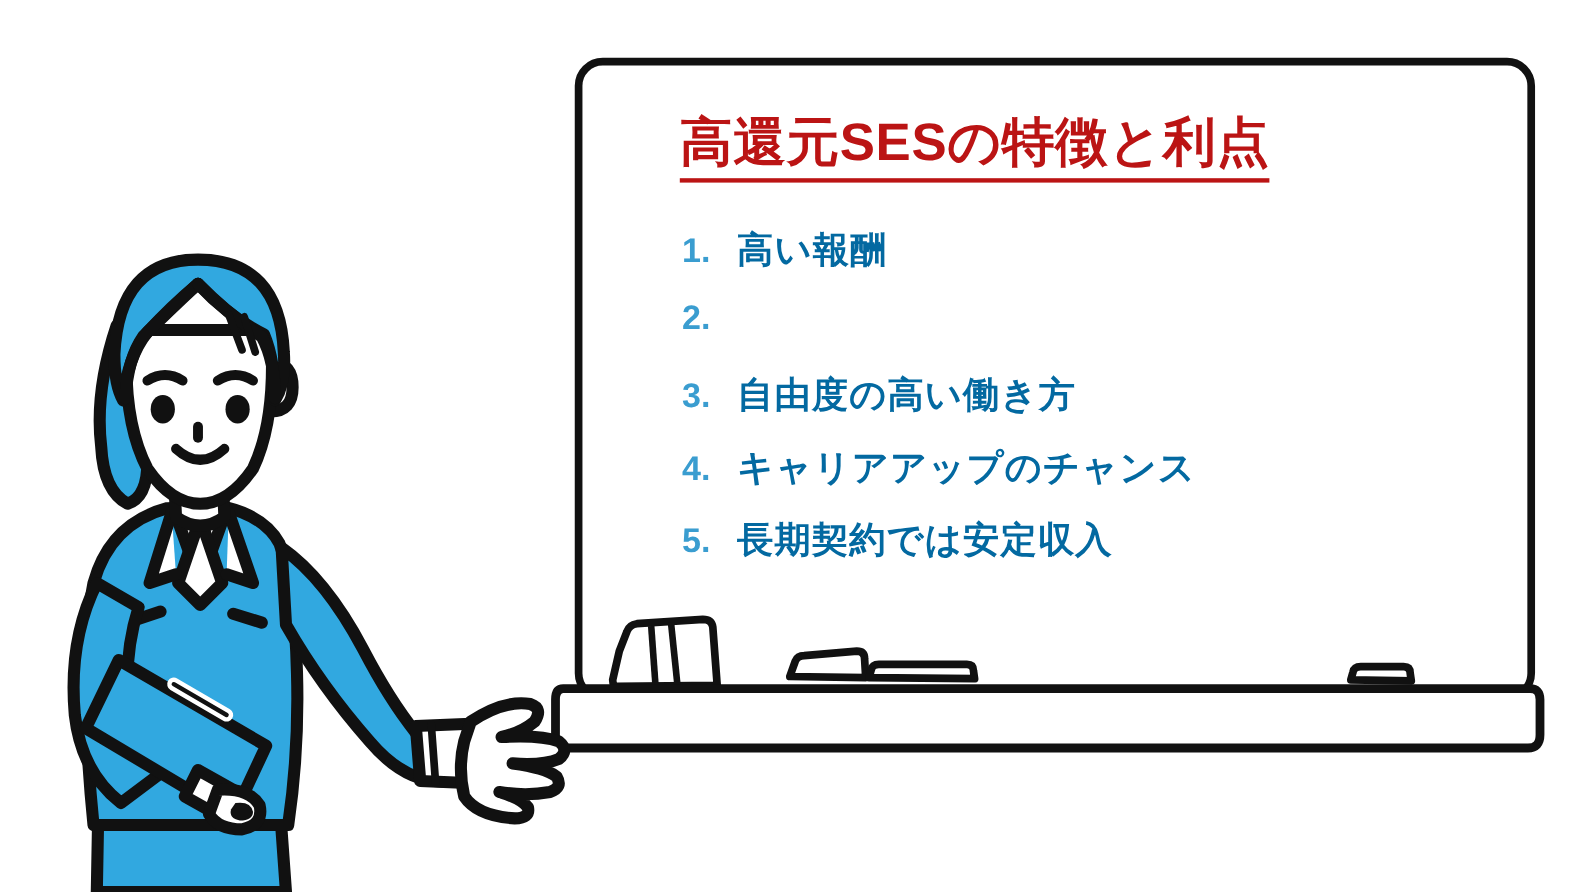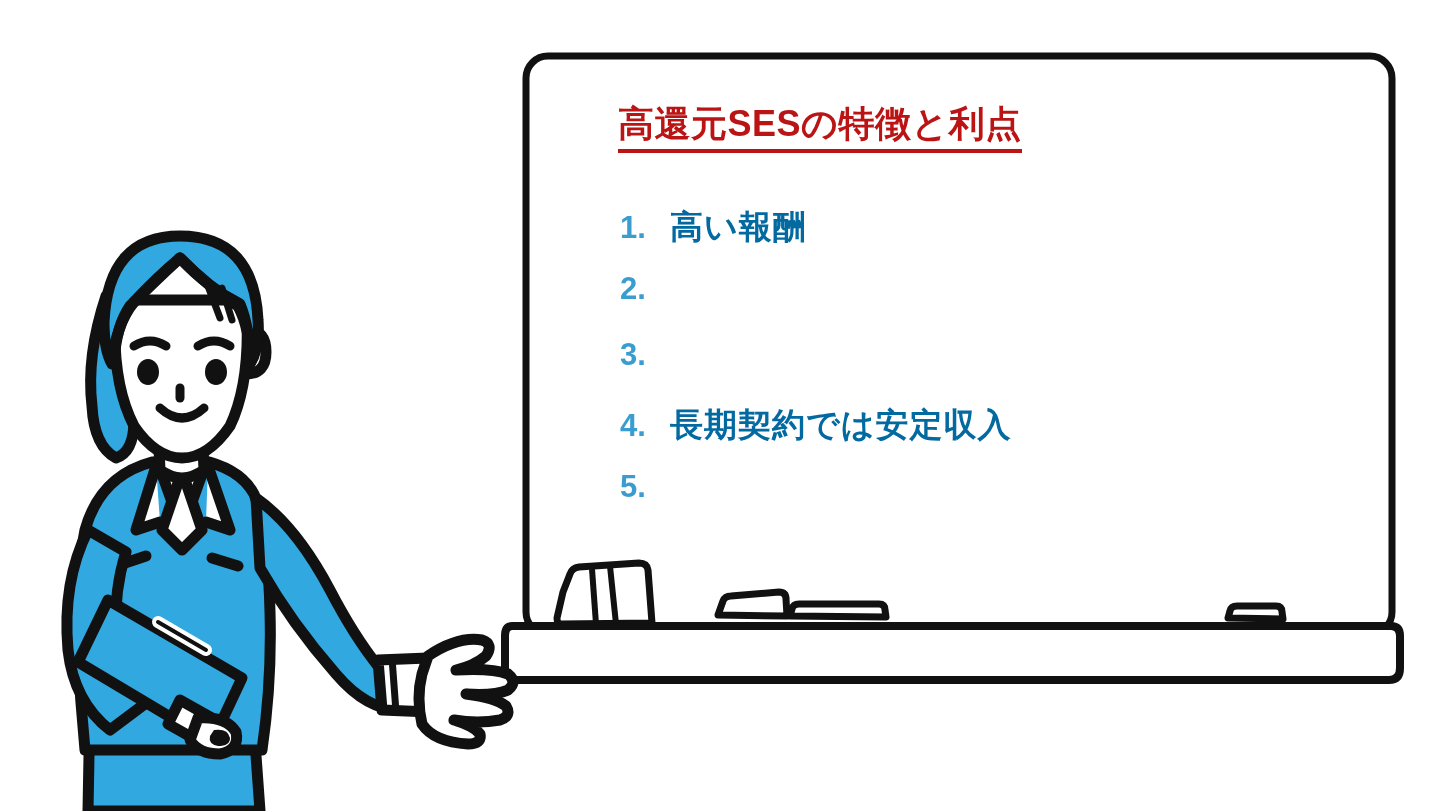--- a/index.html
+++ b/index.html
@@ -38,21 +38,21 @@
     left: 540px;
     top: 40px;
     width: 860px;
     height: 580px;
   }
 
   .board-title {
     position: absolute;
     left: 78px;
     top: 64px;
-    font-size: 36px;
+    font-size: 48px;
     font-weight: bold;
     letter-spacing: 0.5px;
     color: #bb1414;
     white-space: nowrap;
     line-height: 1.1;
   }
   .board-title .title-underline {
     display: inline-block;
     border-bottom: 4px solid #bb1414;
     padding-bottom: 5px;
@@ -133,27 +133,29 @@
     <ul class="board-list">
       <li class="board-list-item">
         <span class="board-list-num">1.</span>
         <span class="board-list-label">高い報酬</span>
       </li>
       <li class="board-list-item">
         <span class="board-list-num">2.</span>
       </li>
       <li class="board-list-item">
         <span class="board-list-num">3.</span>
+        <span class="board-list-label">自由度の高い働き方</span>
       </li>
       <li class="board-list-item">
         <span class="board-list-num">4.</span>
+        <span class="board-list-label">キャリアアップのチャンス</span>
+      </li>
+      <li class="board-list-item">
+        <span class="board-list-num">5.</span>
         <span class="board-list-label">長期契約では安定収入</span>
-      </li>
-      <li class="board-list-item">
-        <span class="board-list-num">5.</span>
       </li>
     </ul>
   </div>
 
   <svg class="presenter-art" viewBox="0 0 520 581" xmlns="http://www.w3.org/2000/svg">
     <g stroke="#111111" stroke-width="11" stroke-linejoin="round" stroke-linecap="round" fill="none">
 
       <path d="M60 470 L58 581 L230 581 L222 470 Z" fill="#31a8e0"></path>
 
       <path d="M122 232 Q70 246 55 300 Q44 352 48 420 Q50 470 55 520 L232 520 Q242 452 240 382 Q238 300 224 264 Q210 238 170 230 Z" fill="#31a8e0"></path>

